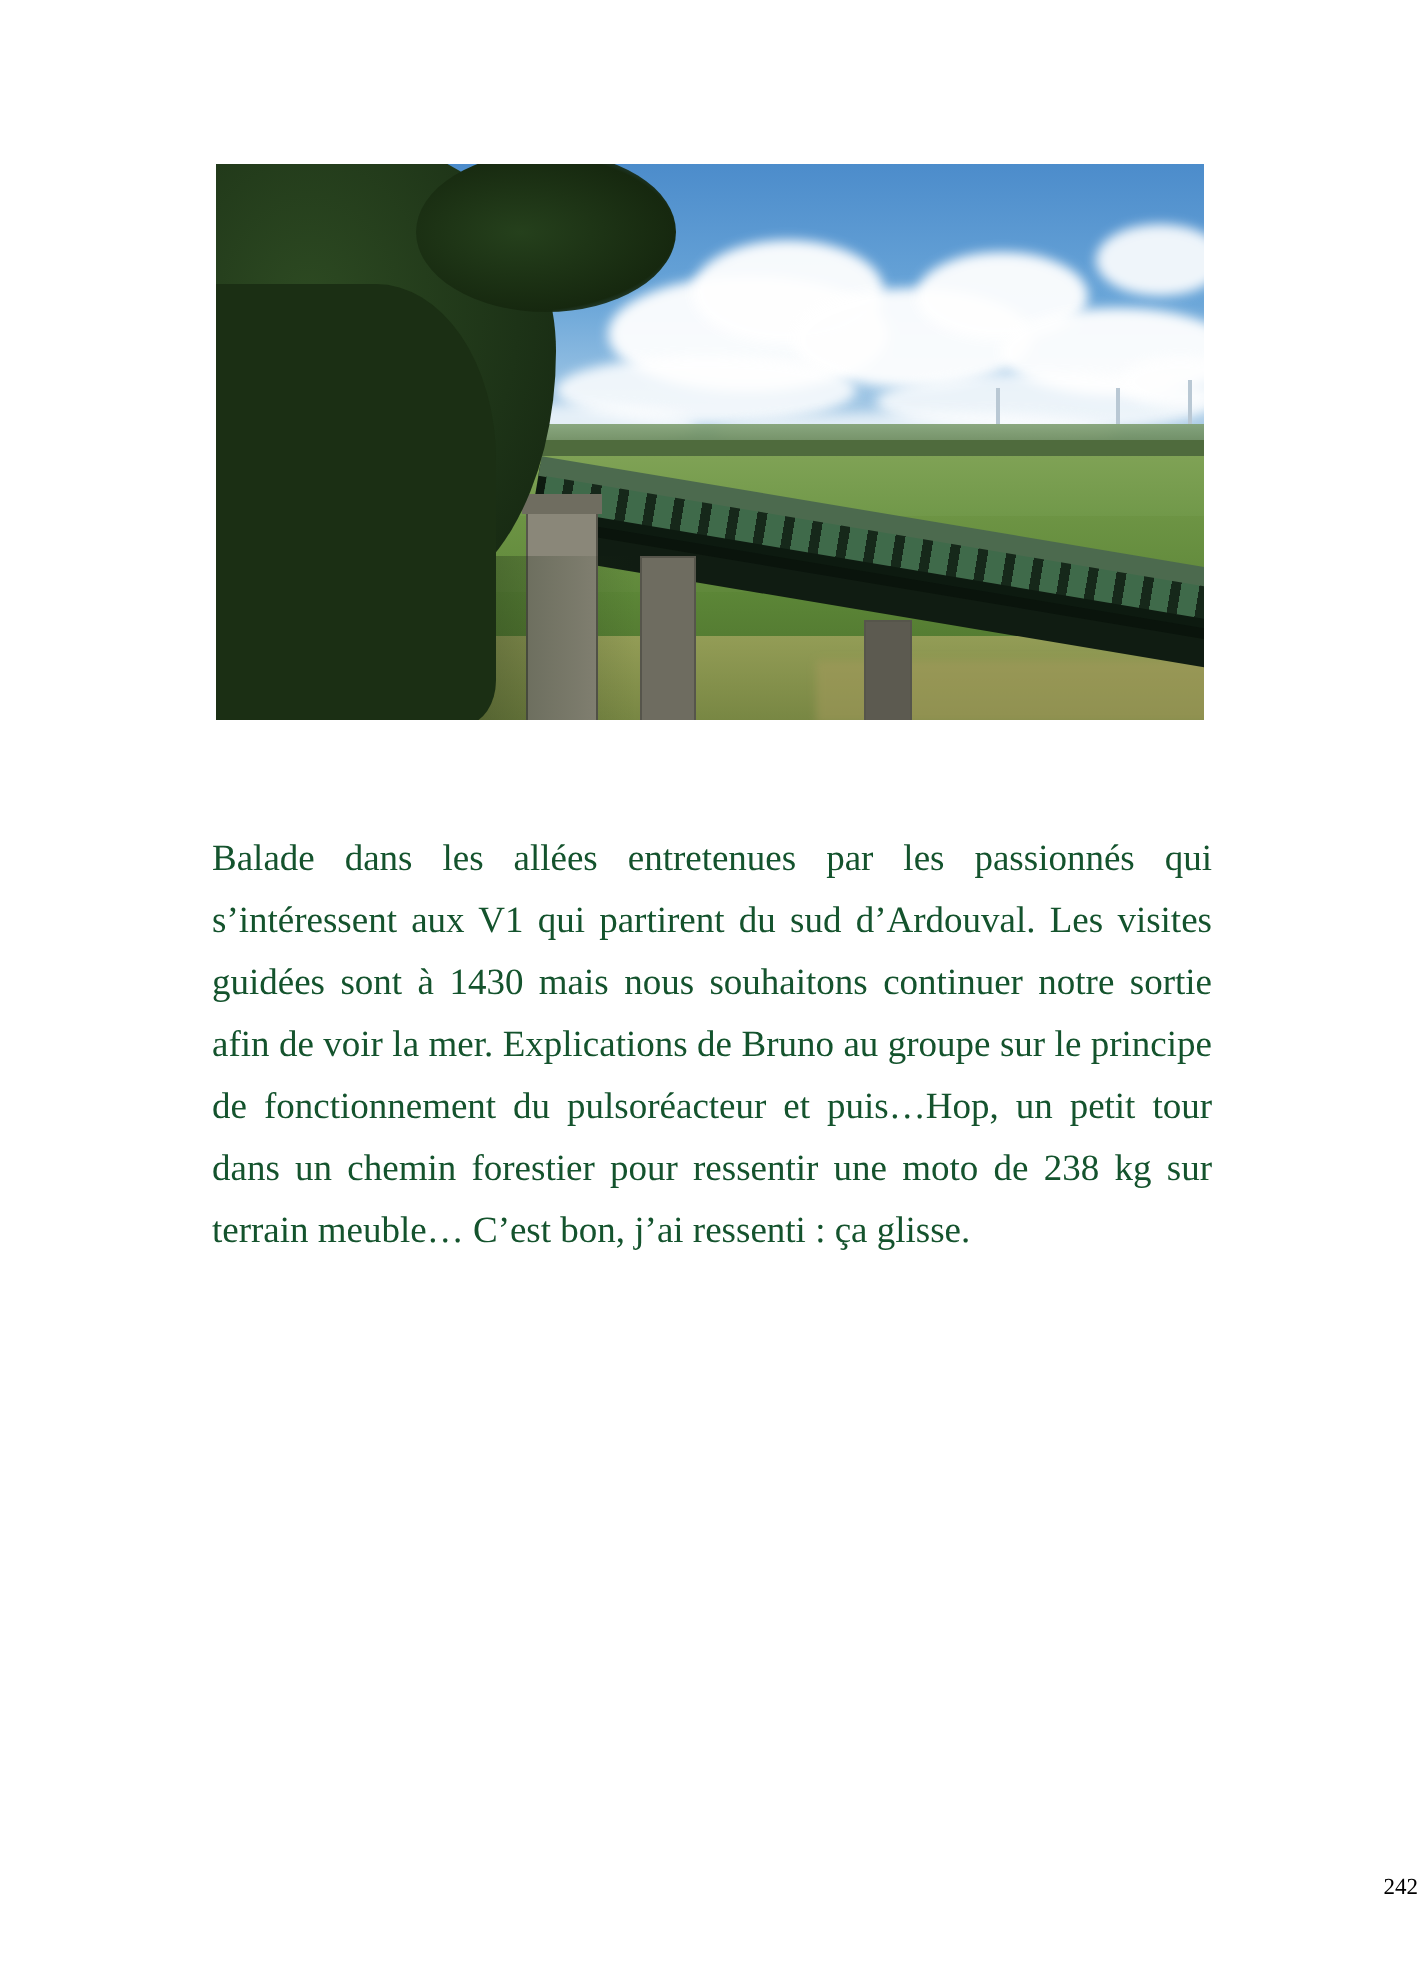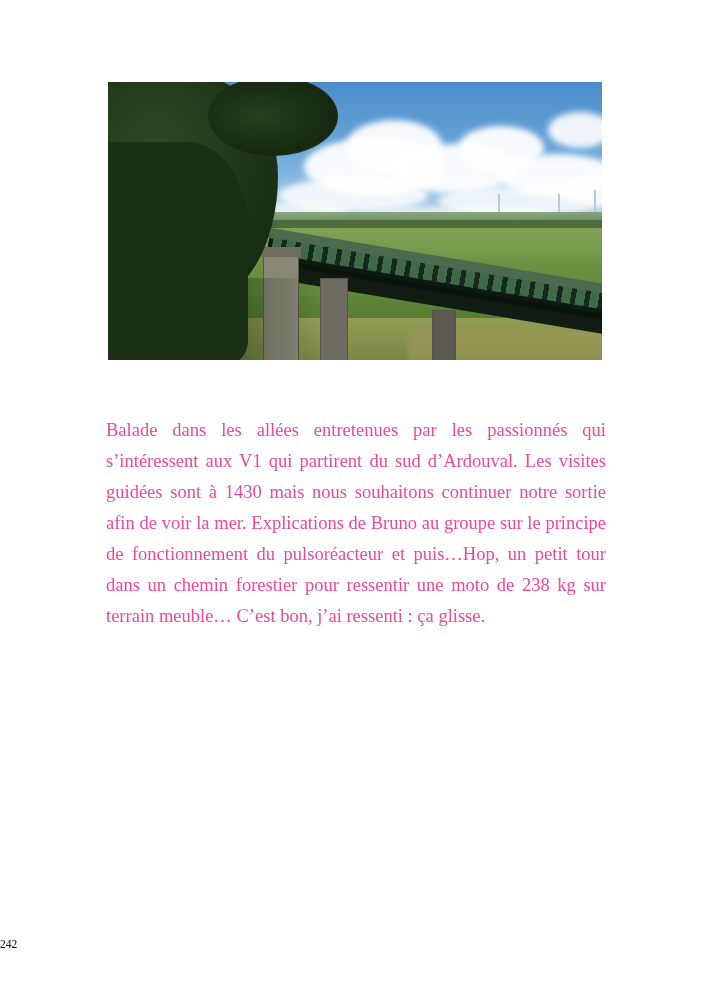--- a/index.html
+++ b/index.html
@@ -243,30 +243,30 @@
   
   .body-text {
     position: absolute;
     left: 106px;
     top: 396px;
     width: 500px;
     font-size: 18.5px;
     line-height: 31px;
     text-align: justify;
     text-justify: inter-word;
-    color: #ec4899;
+    color: #14532d;
     hyphens: none;
   }
 
   .page-number {
     position: absolute;
     left: 0;
     top: 938px;
     width: 709px;
-    text-align: left;
+    text-align: right;
     font-size: 11.5px;
     color: #000;
     font-family: "Liberation Serif", serif;
   }
 </style>
 </head>
 <body>
 
 <div class="page">
 

